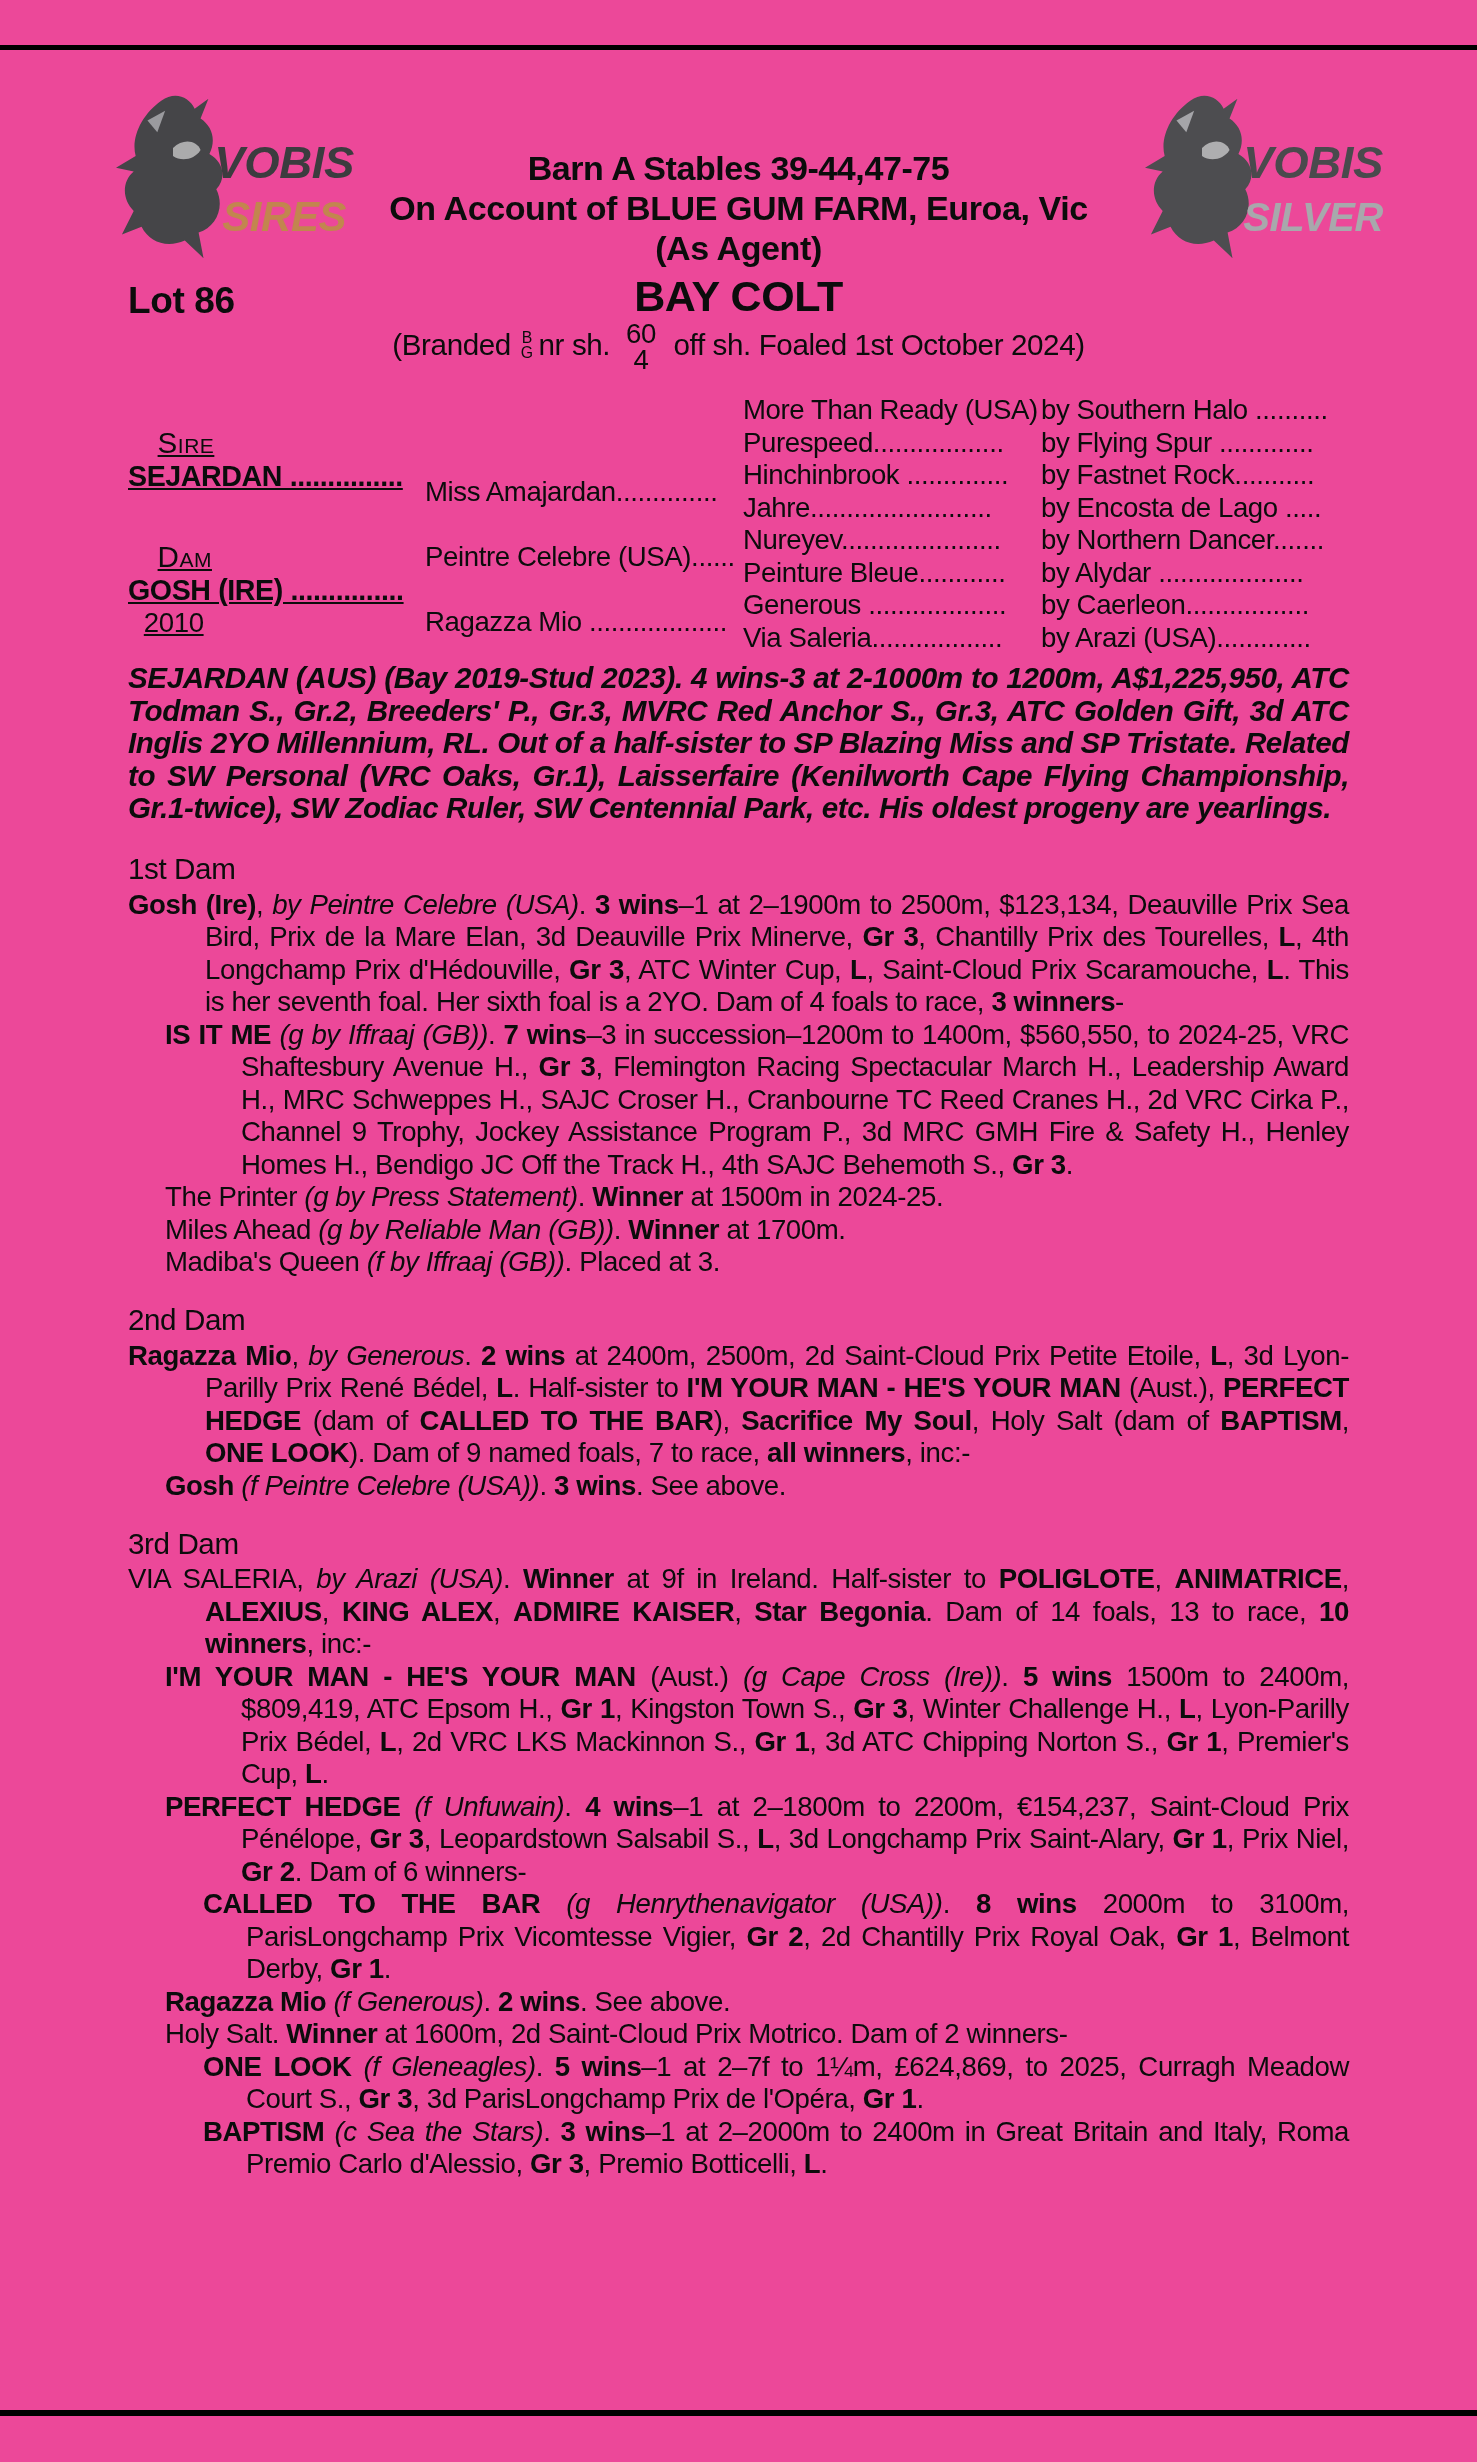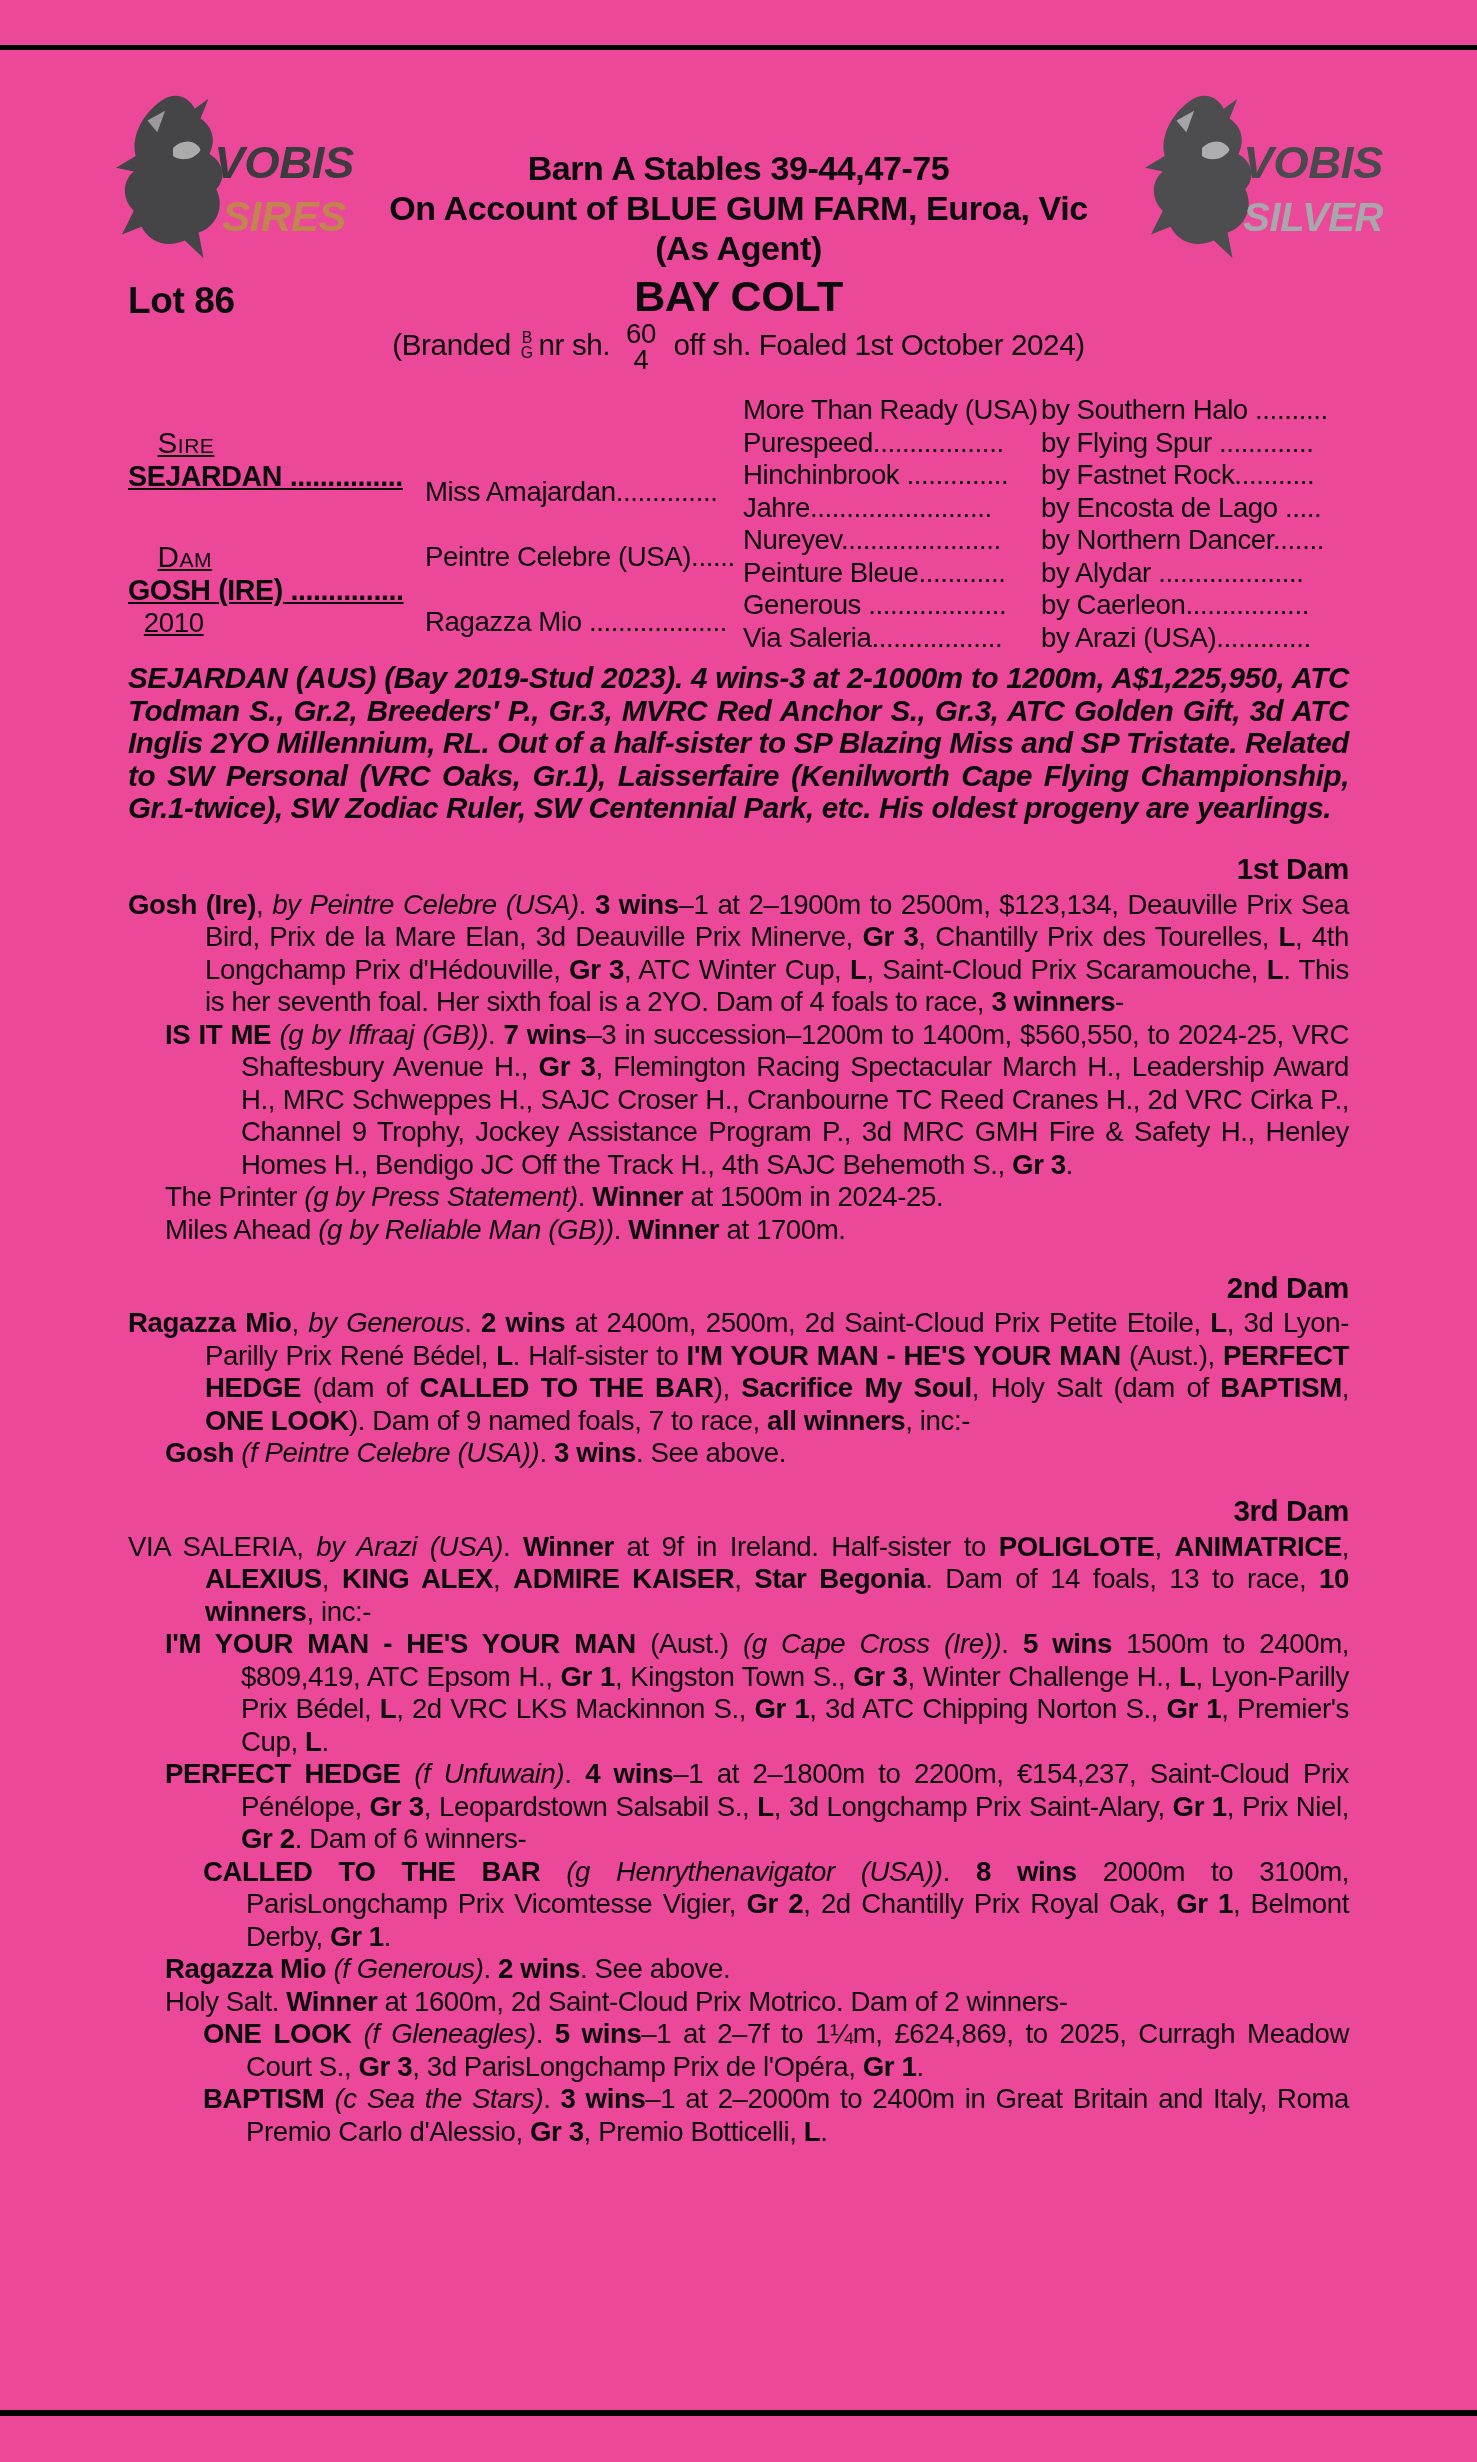--- a/index.html
+++ b/index.html
@@ -26,21 +26,21 @@
   .colA{grid-column:1;flex-direction:column;align-items:flex-start;justify-content:center;text-decoration:underline;}
   .colA1{grid-row:1 / span 4;}
   .colA2{grid-row:5 / span 4;}
   .sdlabel{font-variant:small-caps;font-size:29.6px;padding-left:29.6px;letter-spacing:0.5px;}
   .pname{font-weight:bold;font-size:28.6px;}
   .pyear{padding-left:15.8px;}
 
   .blurb{position:absolute;left:128px;top:662px;width:1221px;font-weight:bold;font-style:italic;font-size:29.6px;line-height:32.5px;text-align:justify;}
 
   .sections{position:absolute;left:128px;top:853px;width:1221px;font-size:27.6px;line-height:32.5px;text-align:justify;}
-  .sec-heading{font-weight:bold;font-size:29.6px;margin:25.6px 0 3px 0;text-align:right;}
+  .sec-heading{font-weight:normal;font-size:29.6px;margin:25.6px 0 3px 0;text-align:left;}
   .sec-heading:first-child{margin-top:0;}
   .para{margin:0;}
   .L0{padding-left:77px;text-indent:-77px;}
   .L1{padding-left:113px;text-indent:-76px;}
   .L2{padding-left:118px;text-indent:-43px;}
   .b{font-weight:bold;}
   .i{font-style:italic;}
 </style>
 </head>
 <body>
@@ -121,20 +121,21 @@
     </div>
 
   <div class="blurb">SEJARDAN (AUS) (Bay 2019-Stud 2023). 4 wins-3 at 2-1000m to 1200m, A$1,225,950, ATC Todman S., Gr.2, Breeders' P., Gr.3, MVRC Red Anchor S., Gr.3, ATC Golden Gift, 3d ATC Inglis 2YO Millennium, RL. Out of a half-sister to SP Blazing Miss and SP Tristate. Related to SW Personal (VRC Oaks, Gr.1), Laisserfaire (Kenilworth Cape Flying Championship, Gr.1-twice), SW Zodiac Ruler, SW Centennial Park, etc. His oldest progeny are yearlings.</div>
 
   <div class="sections">
       <div class="sec-heading">1st Dam</div>
       <p class="para L0"><span class="b">Gosh (Ire)</span><span>, </span><span class="i">by Peintre Celebre (USA)</span><span>. </span><span class="b">3 wins</span><span>–1 at 2–1900m to 2500m, $123,134, Deauville Prix Sea Bird, Prix de la Mare Elan, 3d Deauville Prix Minerve, </span><span class="b">Gr 3</span><span>, Chantilly Prix des Tourelles, </span><span class="b">L</span><span>, 4th Longchamp Prix d'Hédouville, </span><span class="b">Gr 3</span><span>, ATC Winter Cup, </span><span class="b">L</span><span>, Saint-Cloud Prix Scaramouche, </span><span class="b">L</span><span>. This is her seventh foal. Her sixth foal is a 2YO. Dam of 4 foals to race, </span><span class="b">3 winners</span><span>-</span></p>
       <p class="para L1"><span class="b">IS IT ME </span><span class="i">(g by Iffraaj (GB))</span><span>. </span><span class="b">7 wins</span><span>–3 in succession–1200m to 1400m, $560,550, to 2024-25, VRC Shaftesbury Avenue H., </span><span class="b">Gr 3</span><span>, Flemington Racing Spectacular March H., Leadership Award H., MRC Schweppes H., SAJC Croser H., Cranbourne TC Reed Cranes H., 2d VRC Cirka P., Channel 9 Trophy, Jockey Assistance Program P., 3d MRC GMH Fire &amp; Safety H., Henley Homes H., Bendigo JC Off the Track H., 4th SAJC Behemoth S., </span><span class="b">Gr 3</span><span>.</span></p>
       <p class="para L1"><span>The Printer </span><span class="i">(g by Press Statement)</span><span>. </span><span class="b">Winner</span><span> at 1500m in 2024-25.</span></p>
       <p class="para L1"><span>Miles Ahead </span><span class="i">(g by Reliable Man (GB))</span><span>. </span><span class="b">Winner</span><span> at 1700m.</span></p>
+      <p class="para L1"><span>Madiba's Queen </span><span class="i">(f by Iffraaj (GB))</span><span>. Placed at 3.</span></p>
       <div class="sec-heading">2nd Dam</div>
       <p class="para L0"><span class="b">Ragazza Mio</span><span>, </span><span class="i">by Generous</span><span>. </span><span class="b">2 wins</span><span> at 2400m, 2500m, 2d Saint-Cloud Prix Petite Etoile, </span><span class="b">L</span><span>, 3d Lyon-Parilly Prix René Bédel, </span><span class="b">L</span><span>. Half-sister to </span><span class="b">I'M YOUR MAN - HE'S YOUR MAN</span><span> (Aust.), </span><span class="b">PERFECT HEDGE</span><span> (dam of </span><span class="b">CALLED TO THE BAR</span><span>), </span><span class="b">Sacrifice My Soul</span><span>, Holy Salt (dam of </span><span class="b">BAPTISM</span><span>, </span><span class="b">ONE LOOK</span><span>). Dam of 9 named foals, 7 to race, </span><span class="b">all winners</span><span>, inc:-</span></p>
       <p class="para L1"><span class="b">Gosh </span><span class="i">(f Peintre Celebre (USA))</span><span>. </span><span class="b">3 wins</span><span>. See above.</span></p>
       <div class="sec-heading">3rd Dam</div>
       <p class="para L0"><span>VIA SALERIA, </span><span class="i">by Arazi (USA)</span><span>. </span><span class="b">Winner</span><span> at 9f in Ireland. Half-sister to </span><span class="b">POLIGLOTE</span><span>, </span><span class="b">ANIMATRICE</span><span>, </span><span class="b">ALEXIUS</span><span>, </span><span class="b">KING ALEX</span><span>, </span><span class="b">ADMIRE KAISER</span><span>, </span><span class="b">Star Begonia</span><span>. Dam of 14 foals, 13 to race, </span><span class="b">10 winners</span><span>, inc:-</span></p>
       <p class="para L1"><span class="b">I'M YOUR MAN - HE'S YOUR MAN</span><span> (Aust.) </span><span class="i">(g Cape Cross (Ire))</span><span>. </span><span class="b">5 wins</span><span> 1500m to 2400m, $809,419, ATC Epsom H., </span><span class="b">Gr 1</span><span>, Kingston Town S., </span><span class="b">Gr 3</span><span>, Winter Challenge H., </span><span class="b">L</span><span>, Lyon-Parilly Prix Bédel, </span><span class="b">L</span><span>, 2d VRC LKS Mackinnon S., </span><span class="b">Gr 1</span><span>, 3d ATC Chipping Norton S., </span><span class="b">Gr 1</span><span>, Premier's Cup, </span><span class="b">L</span><span>.</span></p>
       <p class="para L1"><span class="b">PERFECT HEDGE </span><span class="i">(f Unfuwain)</span><span>. </span><span class="b">4 wins</span><span>–1 at 2–1800m to 2200m, €154,237, Saint-Cloud Prix Pénélope, </span><span class="b">Gr 3</span><span>, Leopardstown Salsabil S., </span><span class="b">L</span><span>, 3d Longchamp Prix Saint-Alary, </span><span class="b">Gr 1</span><span>, Prix Niel, </span><span class="b">Gr 2</span><span>. Dam of 6 winners-</span></p>
       <p class="para L2"><span class="b">CALLED TO THE BAR </span><span class="i">(g Henrythenavigator (USA))</span><span>. </span><span class="b">8 wins</span><span> 2000m to 3100m, ParisLongchamp Prix Vicomtesse Vigier, </span><span class="b">Gr 2</span><span>, 2d Chantilly Prix Royal Oak, </span><span class="b">Gr 1</span><span>, Belmont Derby, </span><span class="b">Gr 1</span><span>.</span></p>
       <p class="para L1"><span class="b">Ragazza Mio </span><span class="i">(f Generous)</span><span>. </span><span class="b">2 wins</span><span>. See above.</span></p>
       <p class="para L1"><span>Holy Salt. </span><span class="b">Winner</span><span> at 1600m, 2d Saint-Cloud Prix Motrico. Dam of 2 winners-</span></p>

